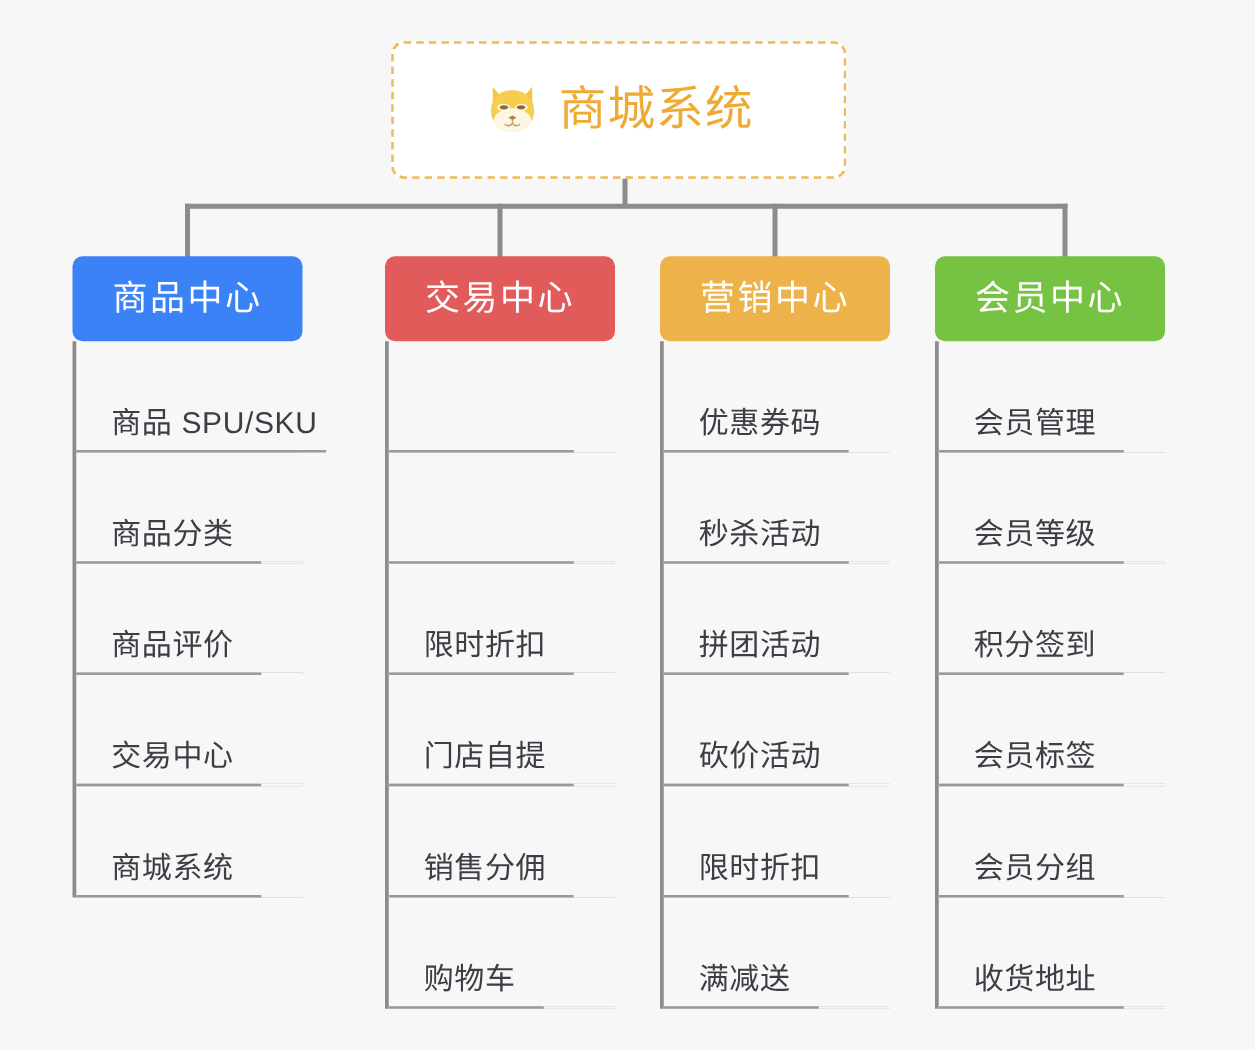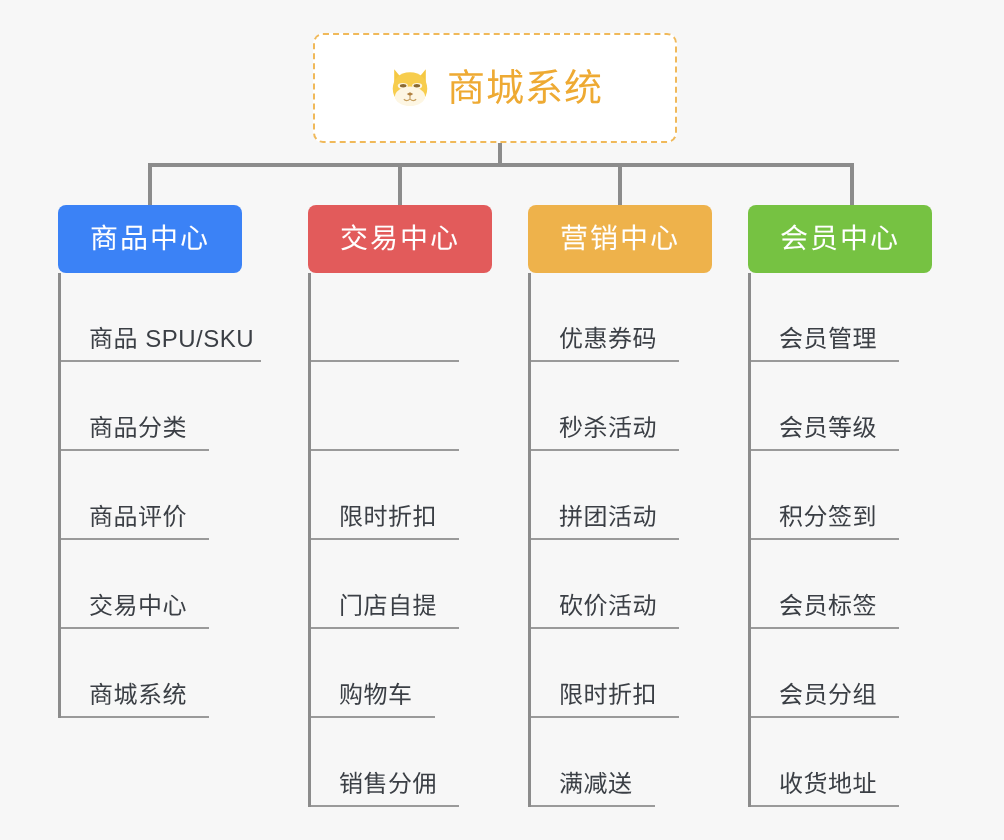--- a/index.html
+++ b/index.html
@@ -199,26 +199,26 @@
         </li>
       <li class="leaf-item">
           <span class="leaf-label">限时折扣</span>
           <span class="leaf-underline" style="width: 148px;"></span>
         </li>
       <li class="leaf-item">
           <span class="leaf-label">门店自提</span>
           <span class="leaf-underline" style="width: 148px;"></span>
         </li>
       <li class="leaf-item">
+          <span class="leaf-label">销售分佣</span>
+          <span class="leaf-underline" style="width: 148px;"></span>
+        </li>
+      <li class="leaf-item">
           <span class="leaf-label">购物车</span>
           <span class="leaf-underline" style="width: 124px;"></span>
-        </li>
-      <li class="leaf-item">
-          <span class="leaf-label">销售分佣</span>
-          <span class="leaf-underline" style="width: 148px;"></span>
         </li>
     </ul>
   </div>
 
   <div class="column col-4">
     <div class="cat-box" style="background: rgb(118, 194, 66);">
       <span>会员中心</span>
     </div>
     <ul class="leaf-list">
       <li class="leaf-item">

